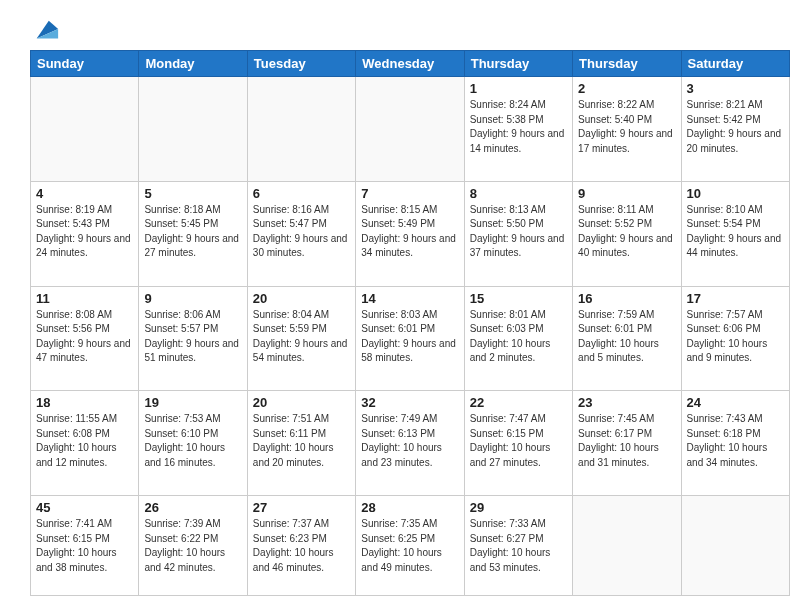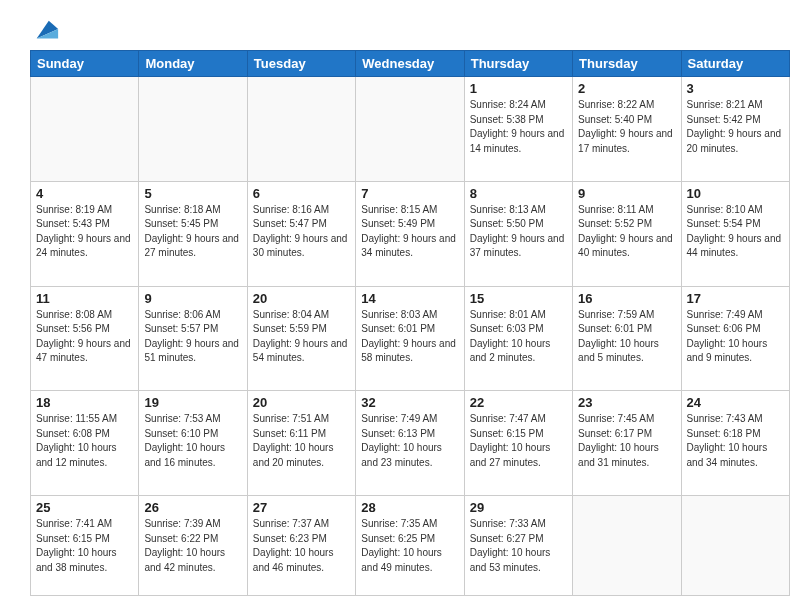--- a/index.html
+++ b/index.html
@@ -243,21 +243,21 @@
           </td>
           <td>
             <span class="day-num">16</span>
             <div class="day-info">Sunrise: 7:59 AM
 Sunset: 6:01 PM
 Daylight: 10 hours
 and 5 minutes.</div>
           </td>
           <td>
             <span class="day-num">17</span>
-            <div class="day-info">Sunrise: 7:49 AM
+            <div class="day-info">Sunrise: 7:57 AM
 Sunset: 6:06 PM
 Daylight: 10 hours
 and 9 minutes.</div>
           </td>
         </tr>
         <tr>
           <td>
             <span class="day-num">18</span>
             <div class="day-info">Sunrise: 11:55 AM
 Sunset: 6:08 PM
@@ -302,21 +302,21 @@
           <td>
             <span class="day-num">24</span>
             <div class="day-info">Sunrise: 7:43 AM
 Sunset: 6:18 PM
 Daylight: 10 hours
 and 34 minutes.</div>
           </td>
         </tr>
         <tr>
           <td>
-            <span class="day-num">25</span>
+            <span class="day-num">45</span>
             <div class="day-info">Sunrise: 7:41 AM
 Sunset: 6:15 PM
 Daylight: 10 hours
 and 38 minutes.</div>
           </td>
           <td>
             <span class="day-num">26</span>
             <div class="day-info">Sunrise: 7:39 AM
 Sunset: 6:22 PM
 Daylight: 10 hours

